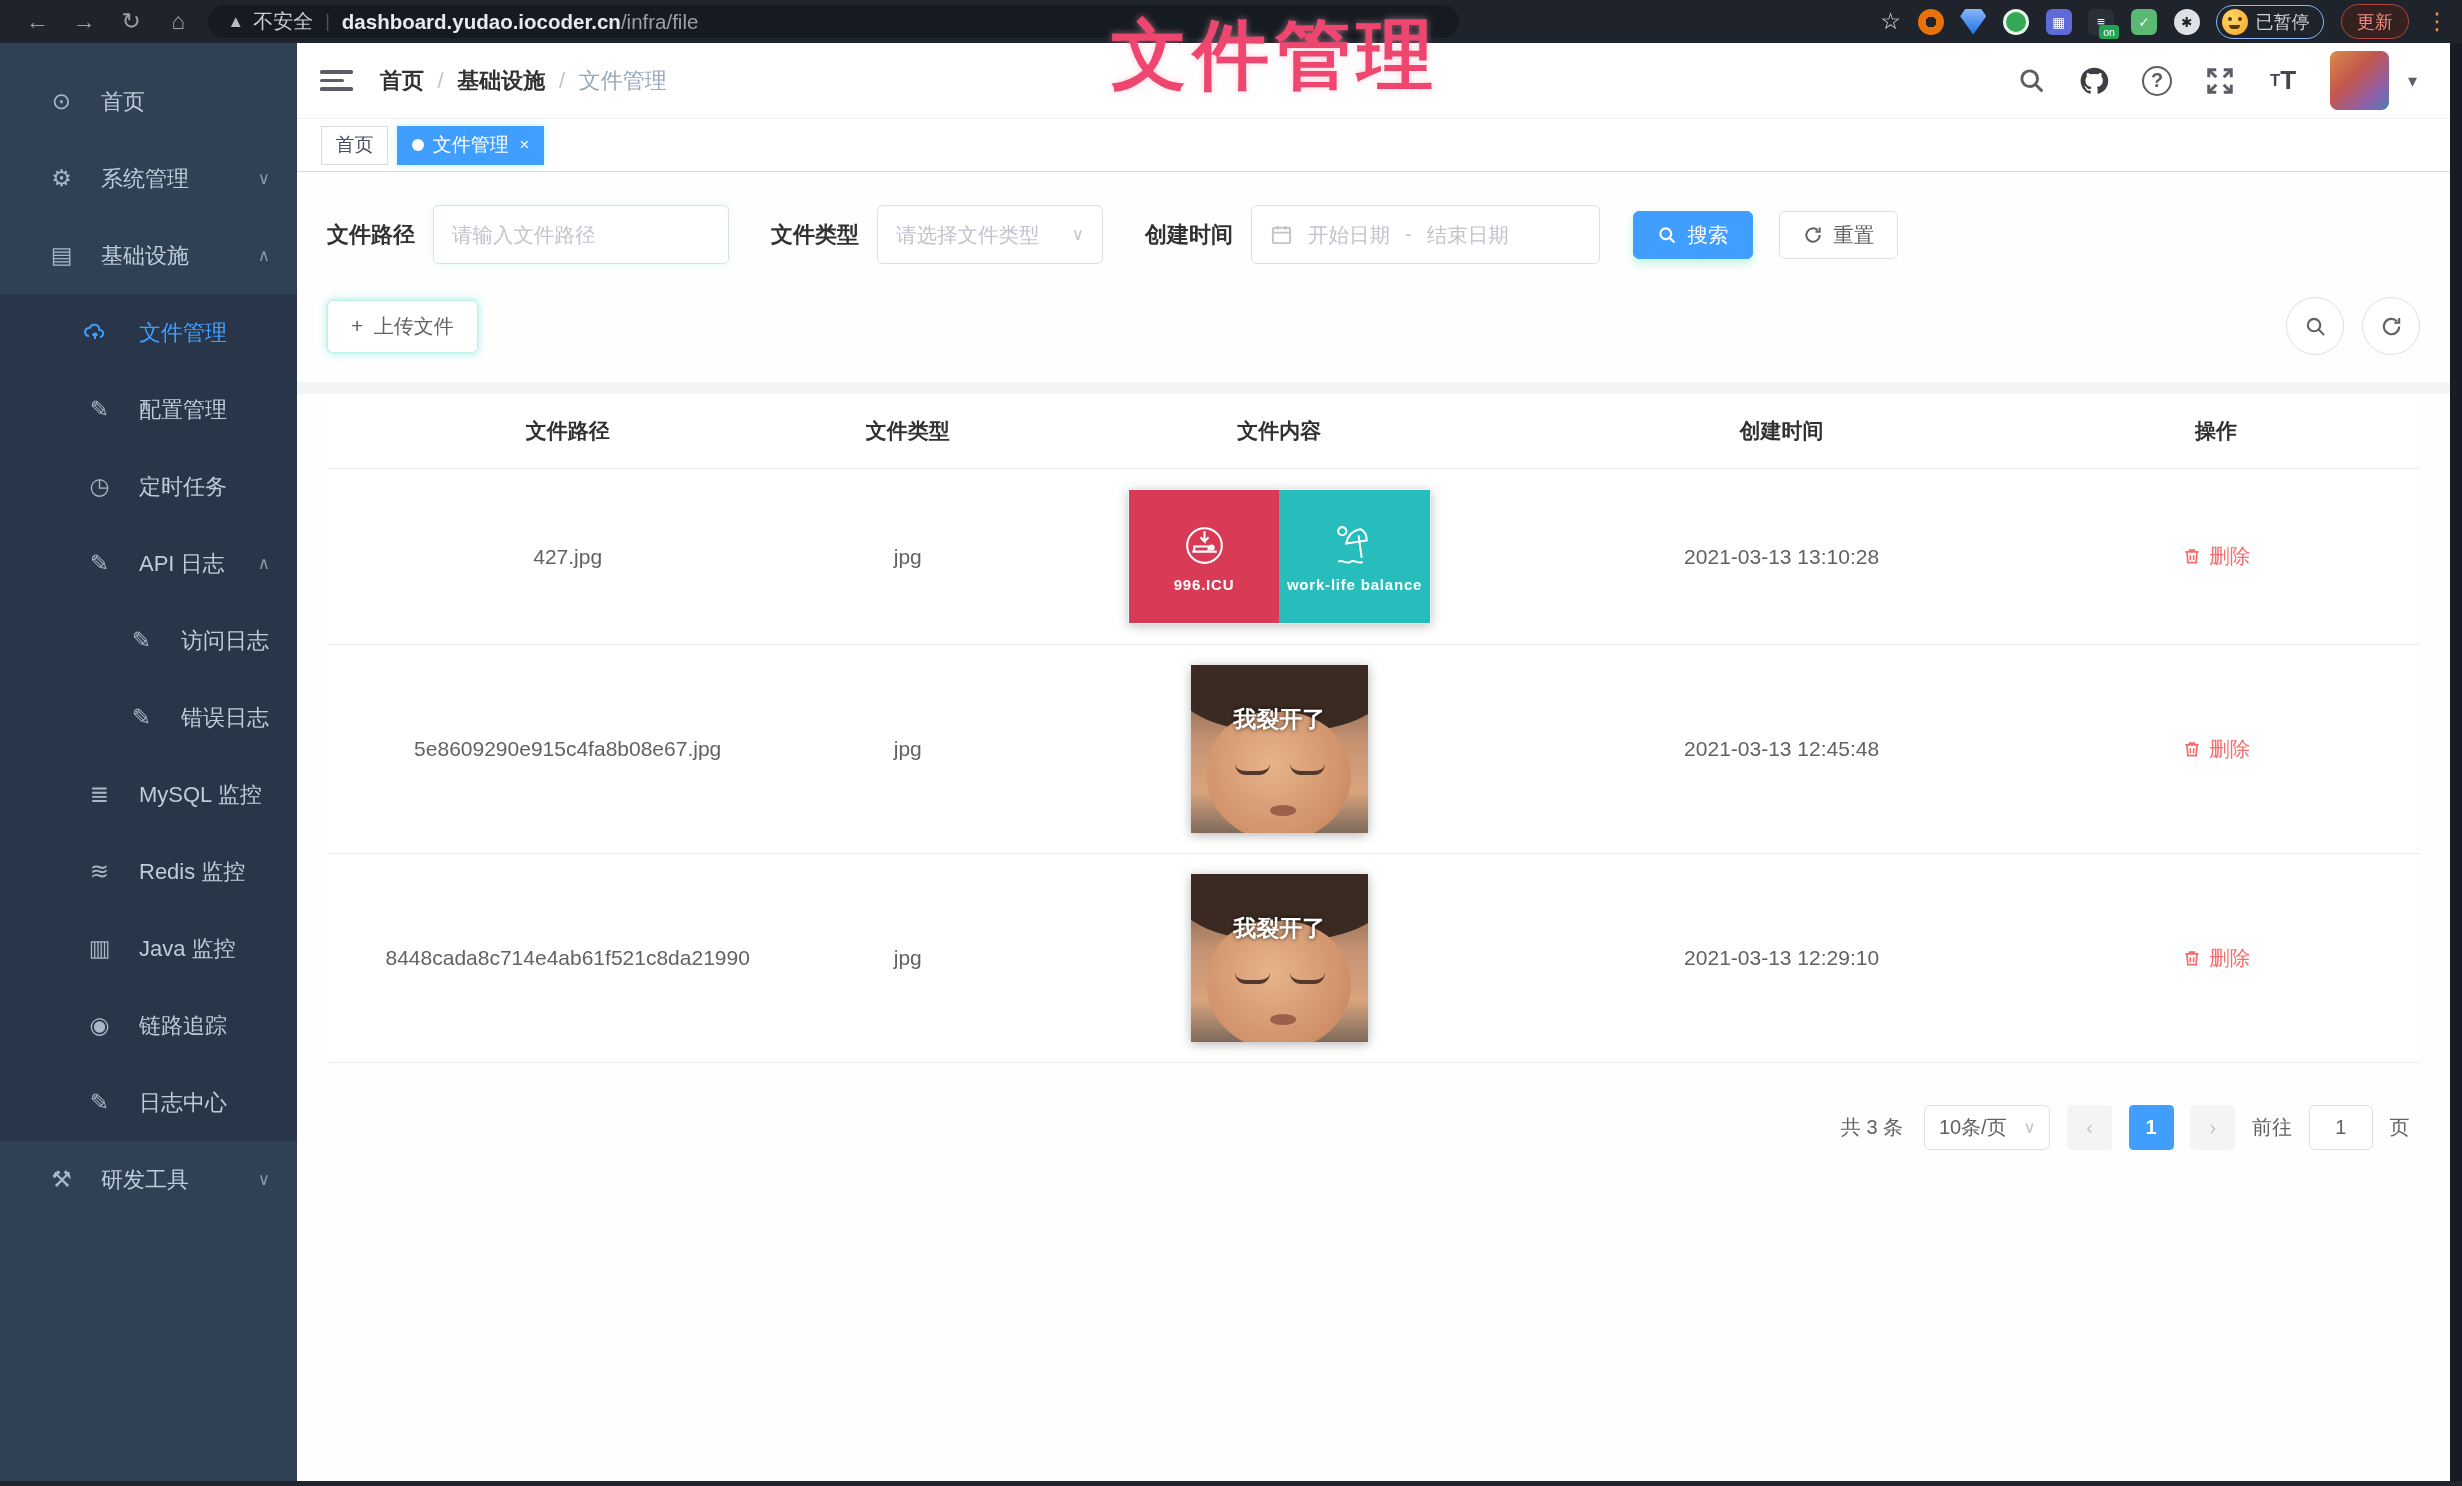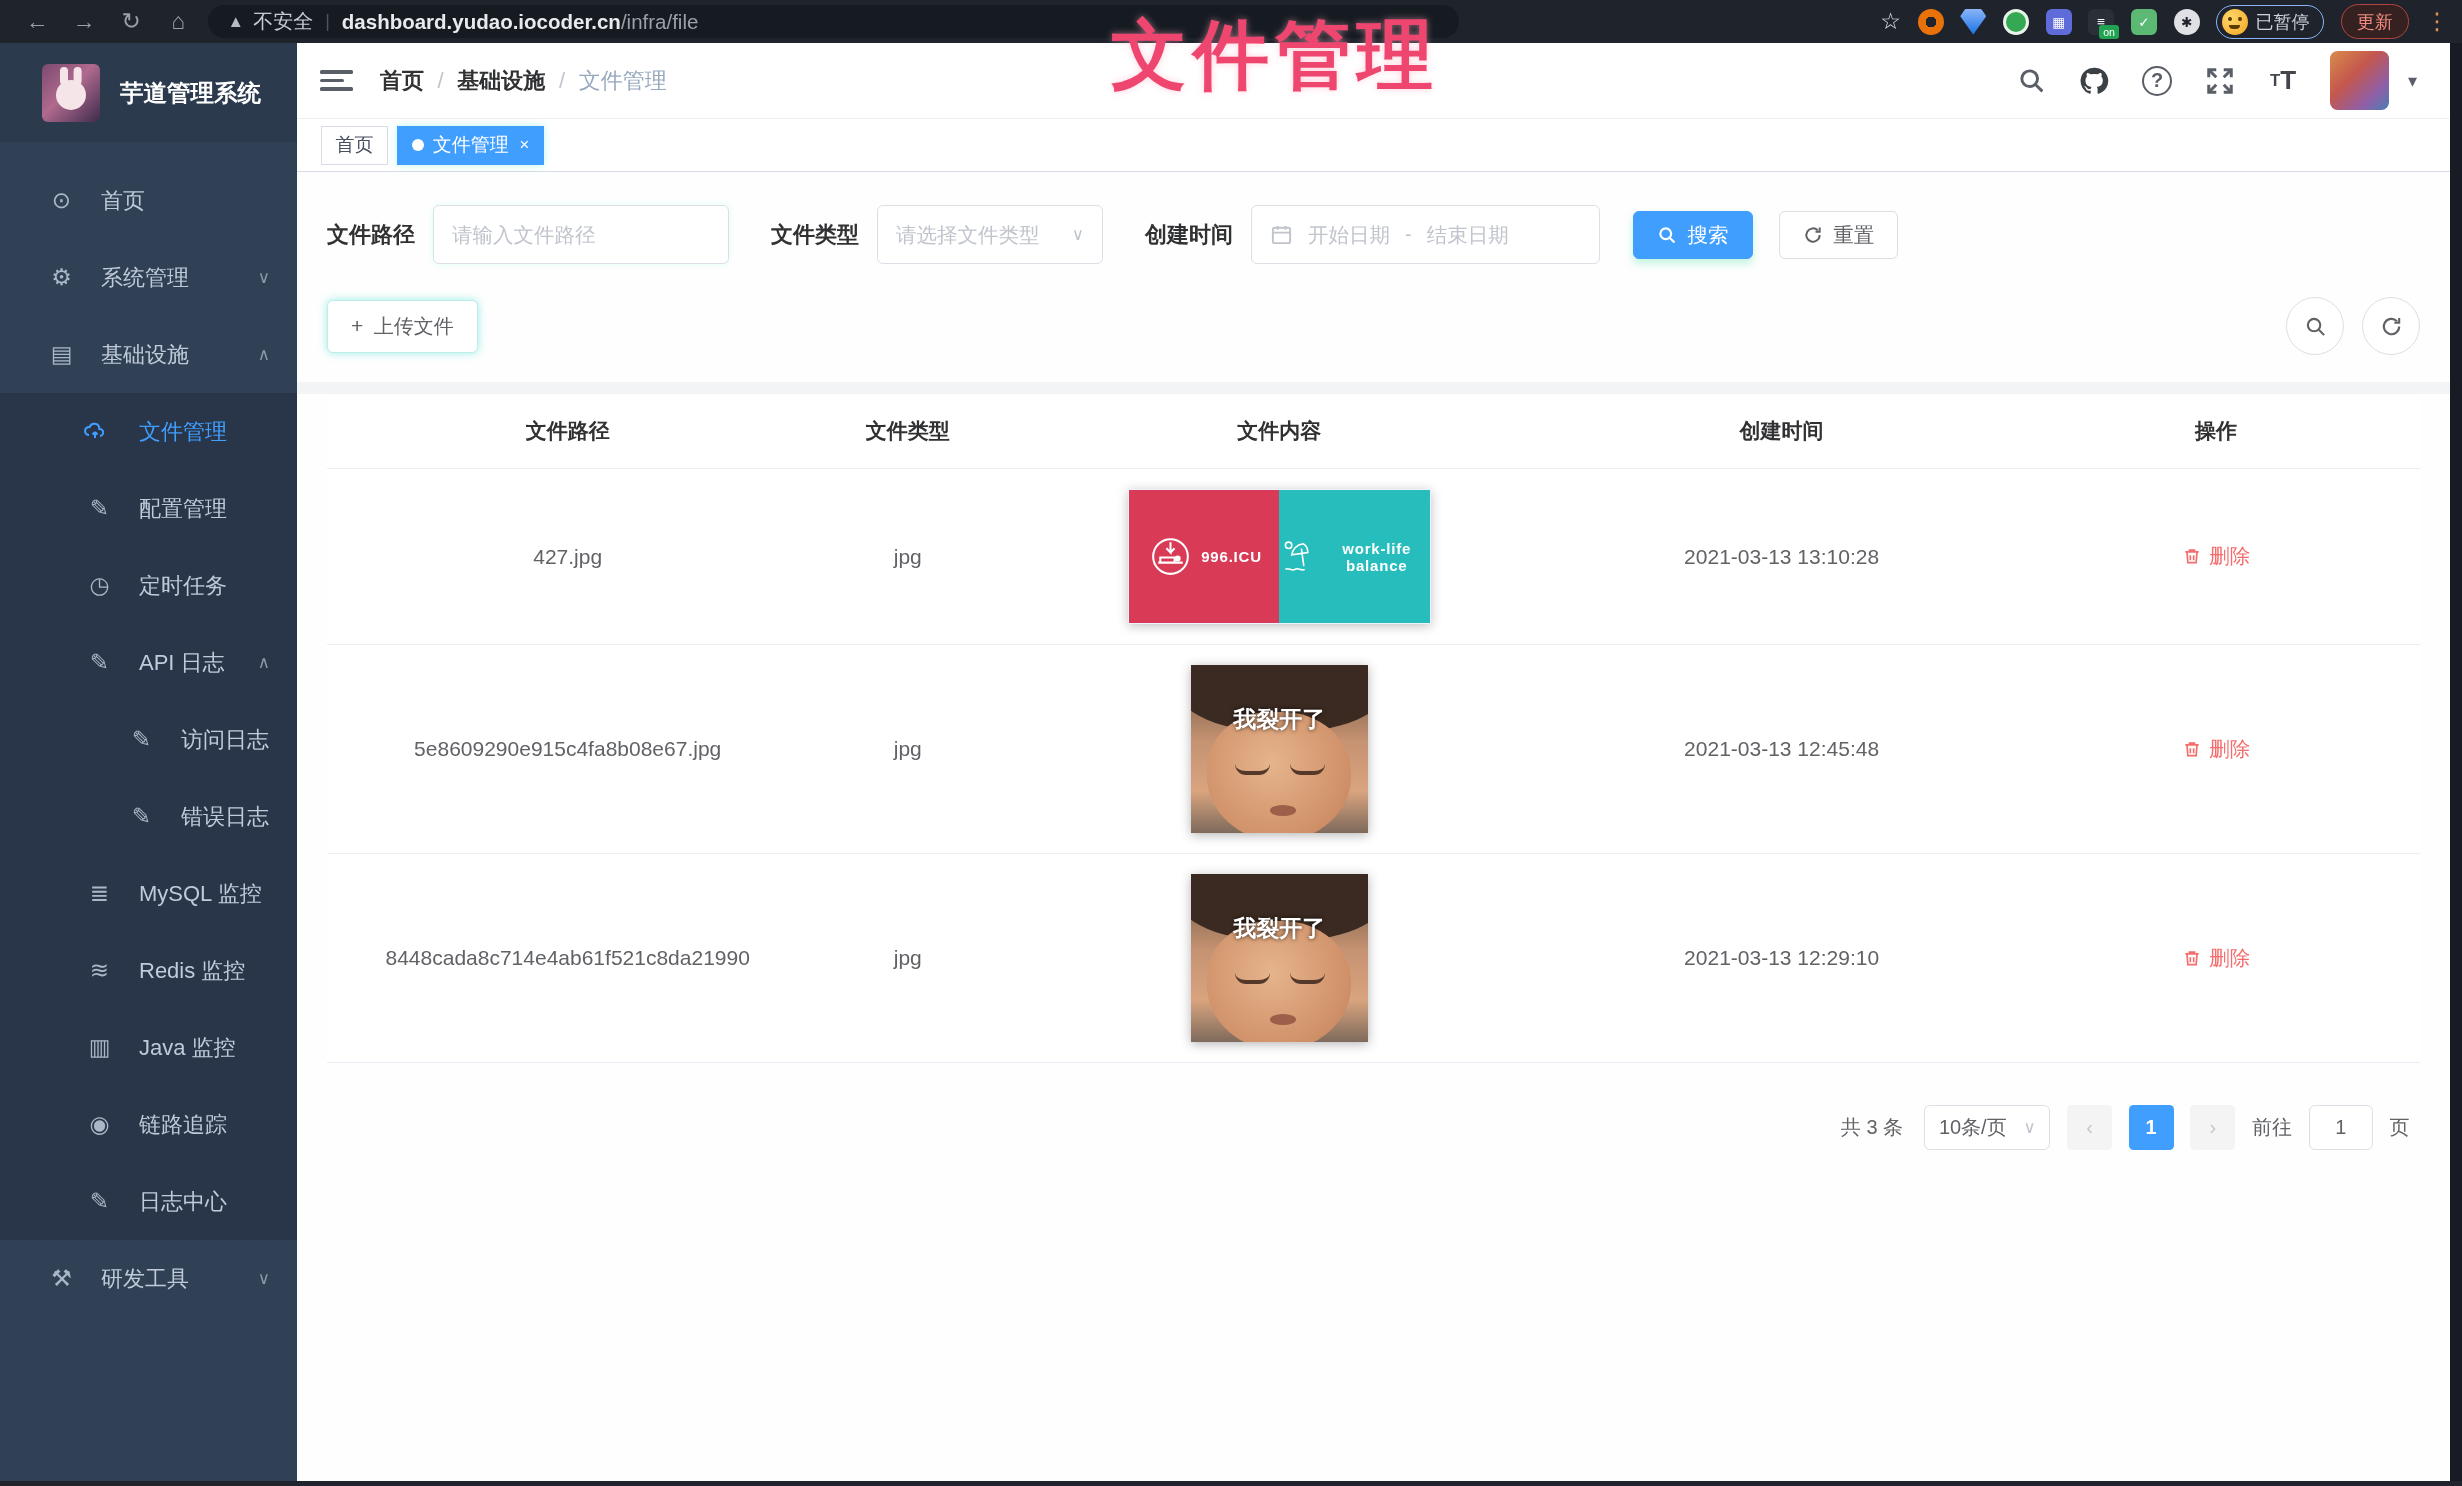--- a/index.html
+++ b/index.html
@@ -112,21 +112,21 @@
   .ftable { display:table; width:100%; border-collapse:collapse; background:#fff; }
   .frow { display:table-row; }
   .fcell { display:table-cell; vertical-align:middle; text-align:center; font-size:21px; color:#606266; border-bottom:0.8px solid #ebeef5; padding:20px 7.6px; }
   .fhead .fcell { font-weight:bold; color:#303133; font-size:21px; padding:23px 7.6px; border-bottom:0.8px solid #ebeef5; }
   .c1{width:23%;} .c2{width:9.5%;} .c3{width:26%;} .c4{width:22%;} .c5{width:19.5%;text-align:center;}
 
   .del-link { color:#f56c6c; font-size:20.5px; display:inline-flex; align-items:center; gap:7.6px; cursor:pointer; }
 
   
   .thumb996 { width:303px; height:135px; margin:0 auto; display:flex; box-shadow:0 1.5px 10.6px rgba(0,0,0,.25); border:1.5px solid #eef4ff; }
-  .t996-half { flex:1; display:flex; flex-direction:row; align-items:center; justify-content:center; gap:6px; }
+  .t996-half { flex:1; display:flex; flex-direction:column; align-items:center; justify-content:center; gap:6px; }
   .t996-left { background:#d93a56; }
   .t996-right { background:#27bdbd; }
   .t996-cap { color:#fff; font-size:15px; font-weight:bold; letter-spacing:0.8px; }
 
   
   .thumb-baby { width:177px; height:168px; margin:0 auto; position:relative; background:linear-gradient(180deg,#6e5648 0%,#8a6a52 18%,#c59272 45%,#d9a47e 75%,#7e6a5c 100%); box-shadow:0 1.5px 10.6px rgba(0,0,0,.3); overflow:hidden; }
   .baby-cap { position:absolute; top:7.6px; left:0; width:100%; text-align:center; color:#fff; font-size:23px; font-weight:bold; text-shadow:0 0 4.5px rgba(0,0,0,.8); z-index:2;margin-top:31px; }
   .baby-hair { position:absolute; top:-23px; left:-15px; width:212px; height:91px; border-radius:50%; background:#3b2a21; }
   .baby-face { position:absolute; top:47px; left:16.7px; width:144px; height:129px; border-radius:48% 52% 55% 55%; background:radial-gradient(circle at 45% 40%, #e6b48c, #cf9068 70%, #b67a58); }
   .baby-eye { position:absolute; width:35px; height:10.6px; border-bottom:4.5px solid #54382a; border-radius:0 0 30px 30px; top:99px; }
@@ -175,24 +175,20 @@
       <span class="update-btn">更新</span>
       <span class="kebab">⋮</span>
     </div>
   </div>
 
   <div class="watermark">文件管理</div>
 
   <div class="app">
 
     <aside class="sidebar">
-      <div class="logo-row">
-        <span class="logo-img"></span>
-        <span class="logo-title">芋道管理系统</span>
-      </div>
       <nav class="menu">
         <div class="m-item">
           <span class="mi-icon">⊙</span>
           <span>首页</span>
         </div>
         <div class="m-item">
           <span class="mi-icon">⚙</span>
           <span>系统管理</span>
           <span class="chev">∨</span>
         </div>

